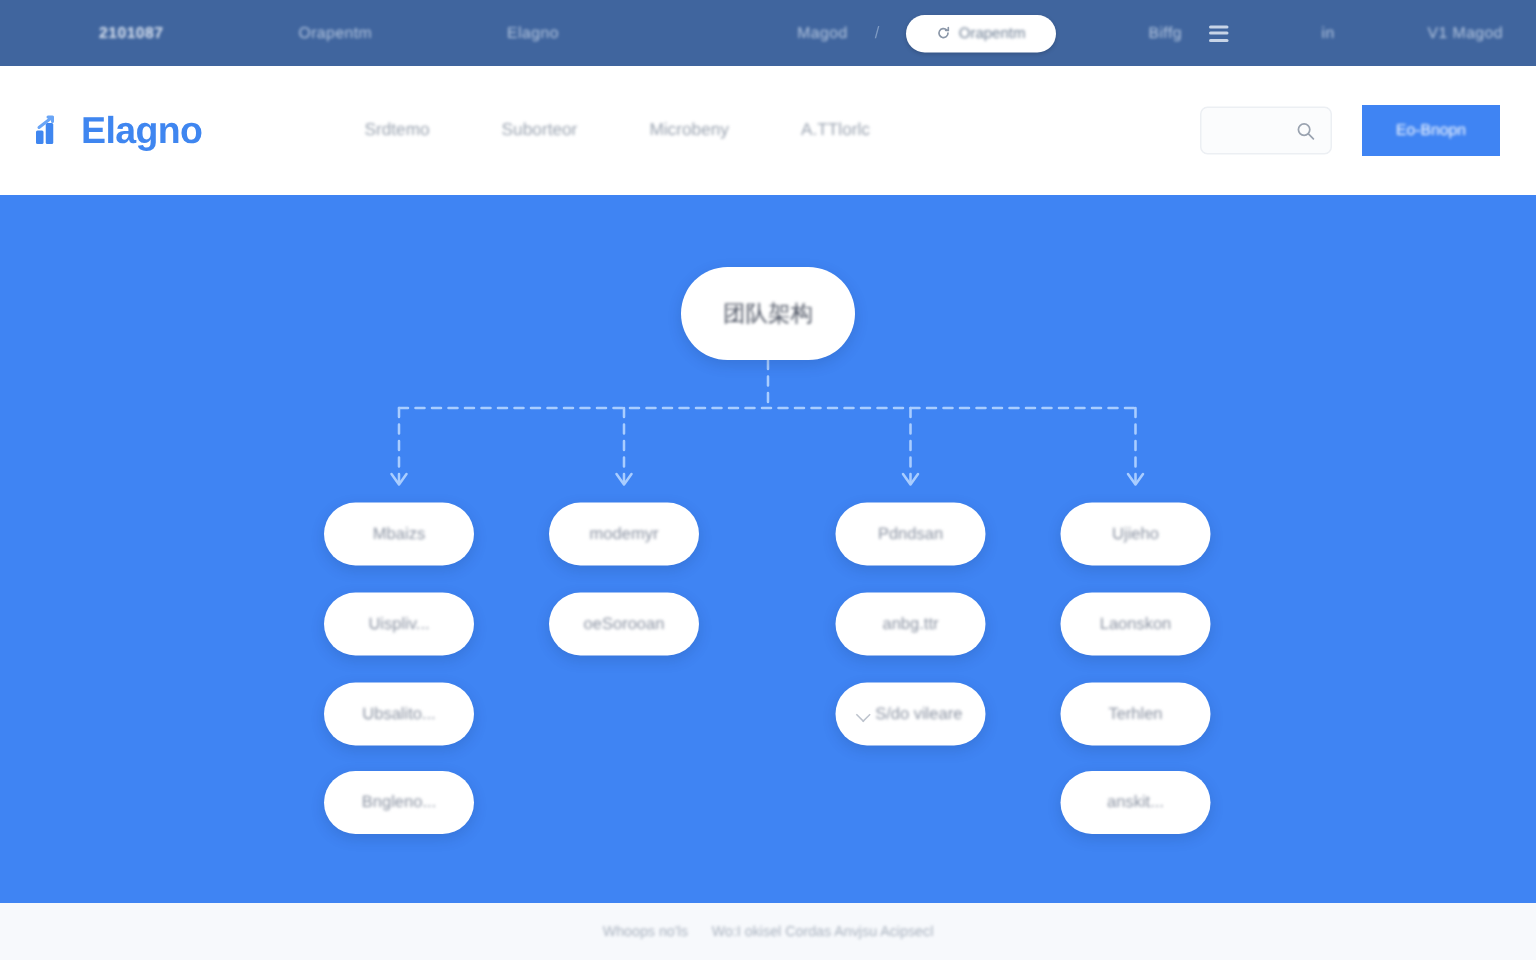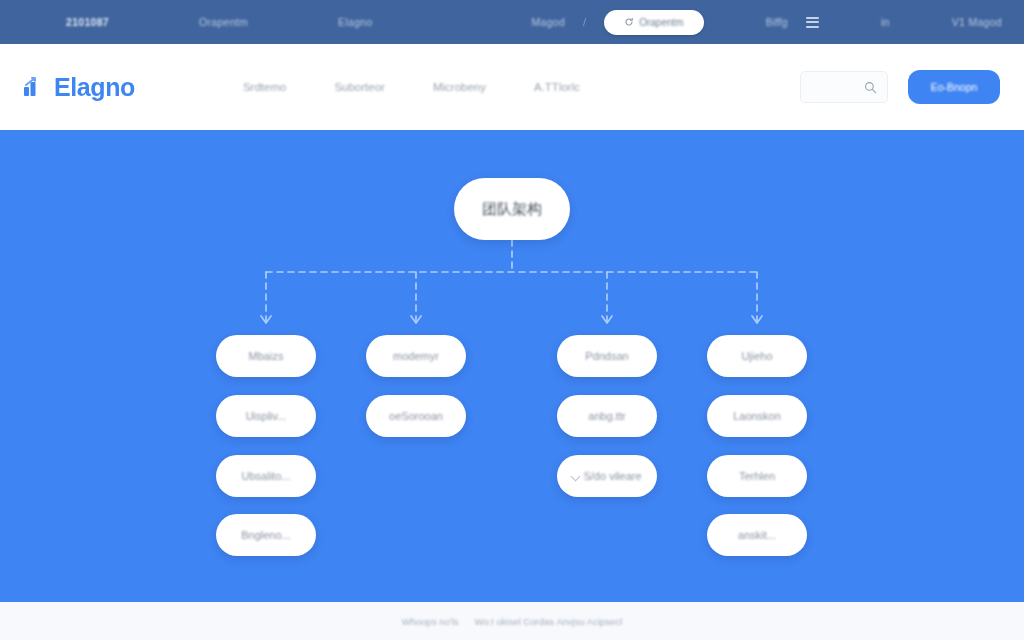--- a/index.html
+++ b/index.html
@@ -70,21 +70,21 @@
   }
   .header-right { margin-left: auto; display: flex; align-items: center; gap: 20px; }
   .searchbox {
     width: 88px; height: 32px; background: #fbfcfd;
     border: 1px solid #eceff3; border-radius: 5px;
     display: flex; align-items: center; justify-content: flex-end;
     padding-right: 10px; filter: blur(0.4px);
   }
   .cta {
     width: 92px; height: 34px; background: #3f84f3;
-    border-radius: 12px; border: none; color: #fff;
+    border-radius: 0; border: none; color: #fff;
     font-size: 10.5px; display: flex; align-items: center; justify-content: center;
     cursor: pointer; filter: blur(0.5px);
   }
   .cta span { filter: blur(0.9px); }
 
   
   .canvas {
     position: absolute; top: 130px; left: 0;
     width: 1024px; height: 472px;
     background: #3f84f3;

